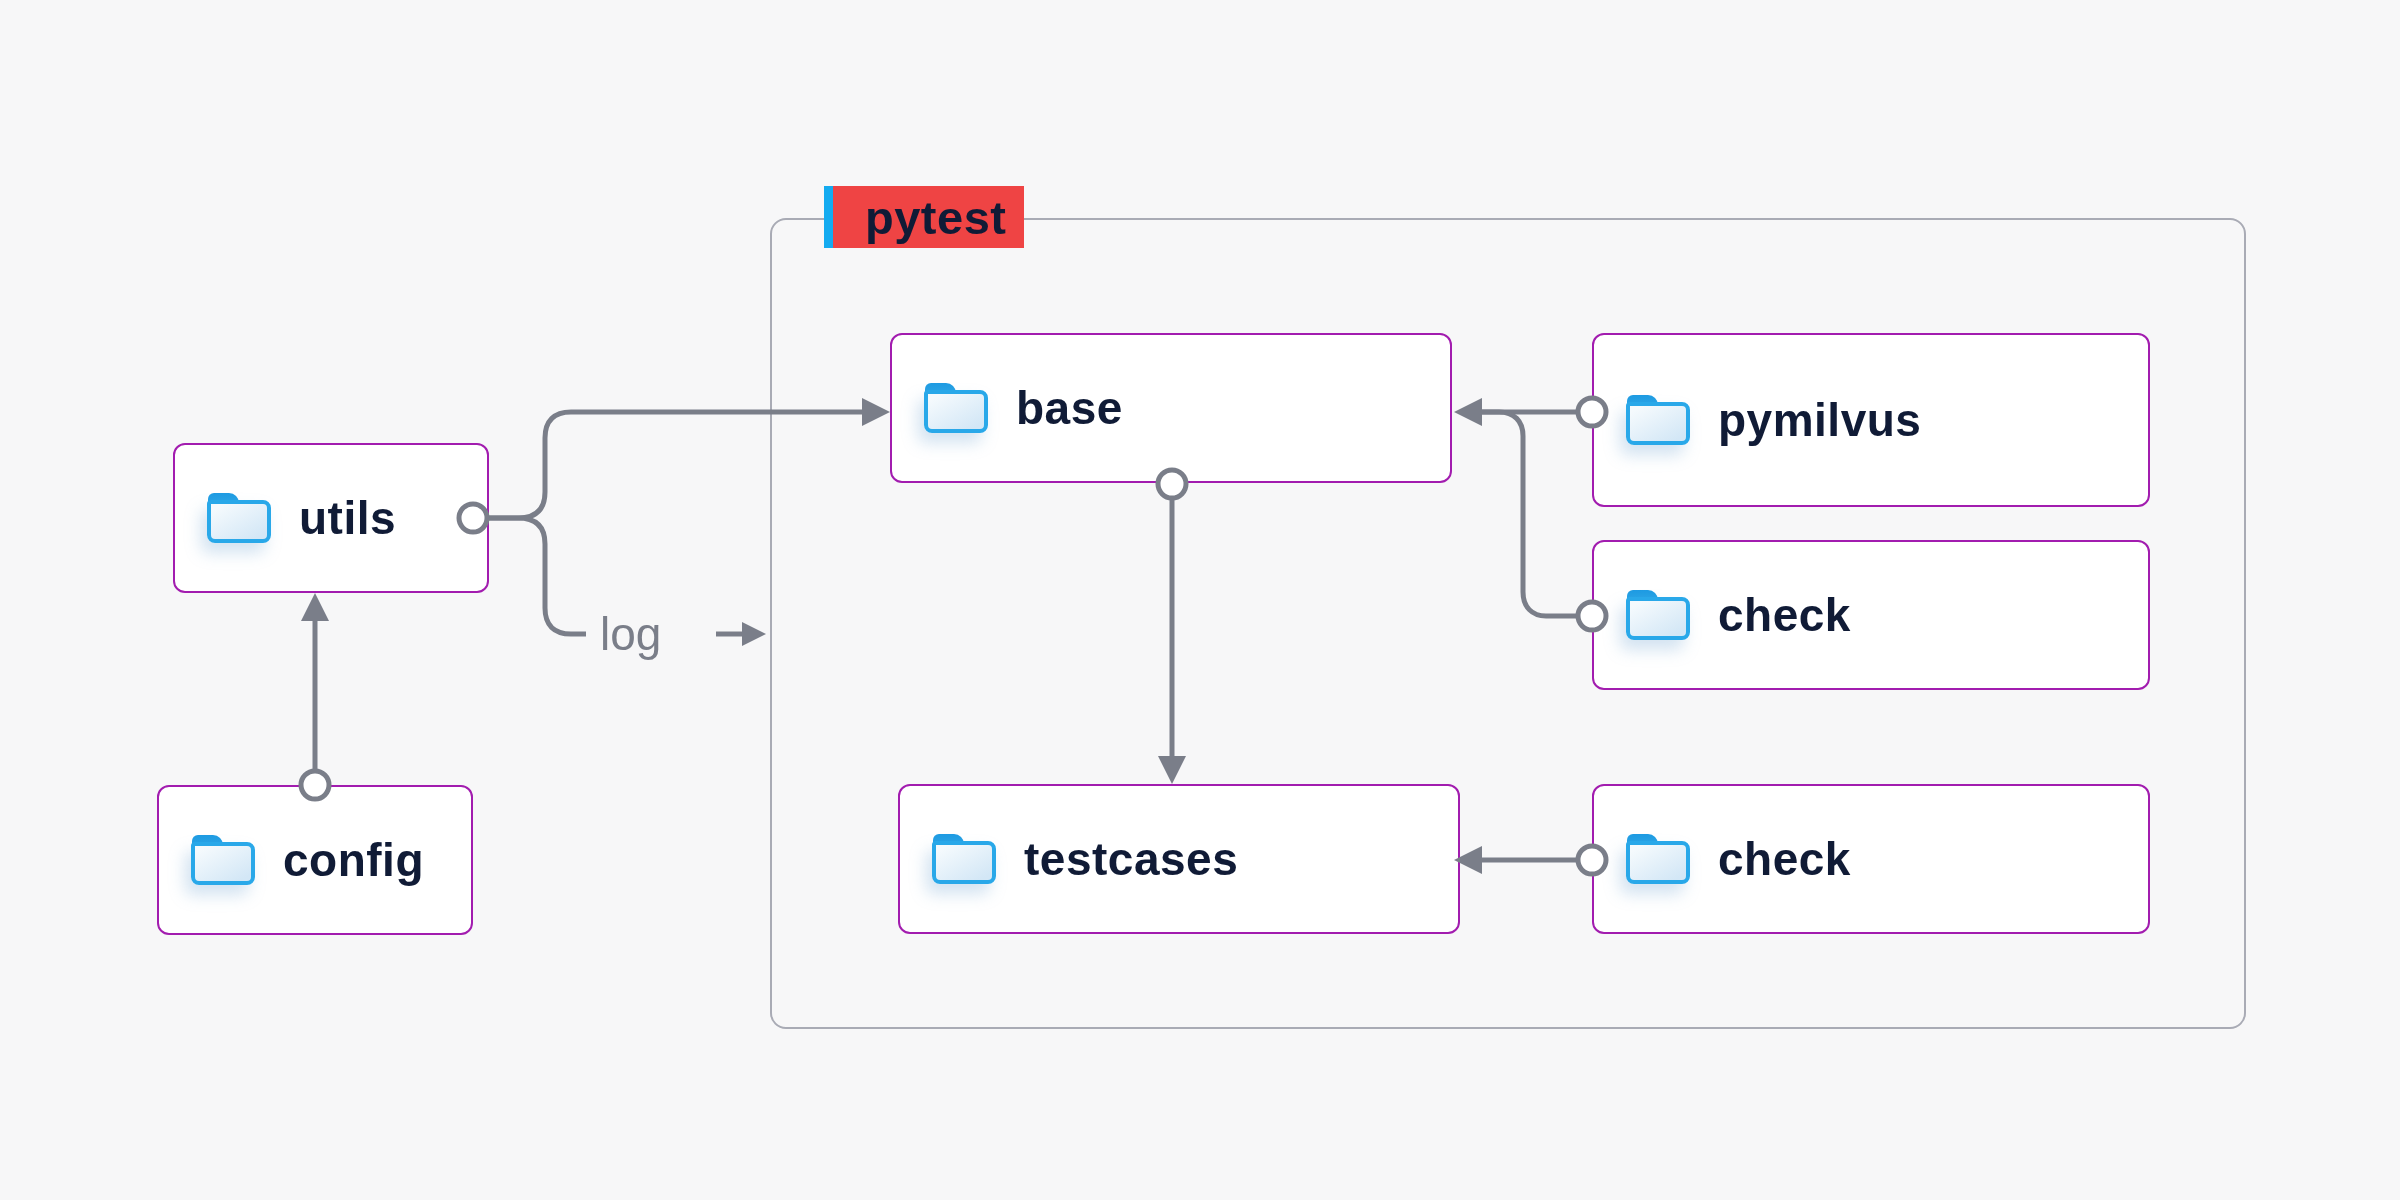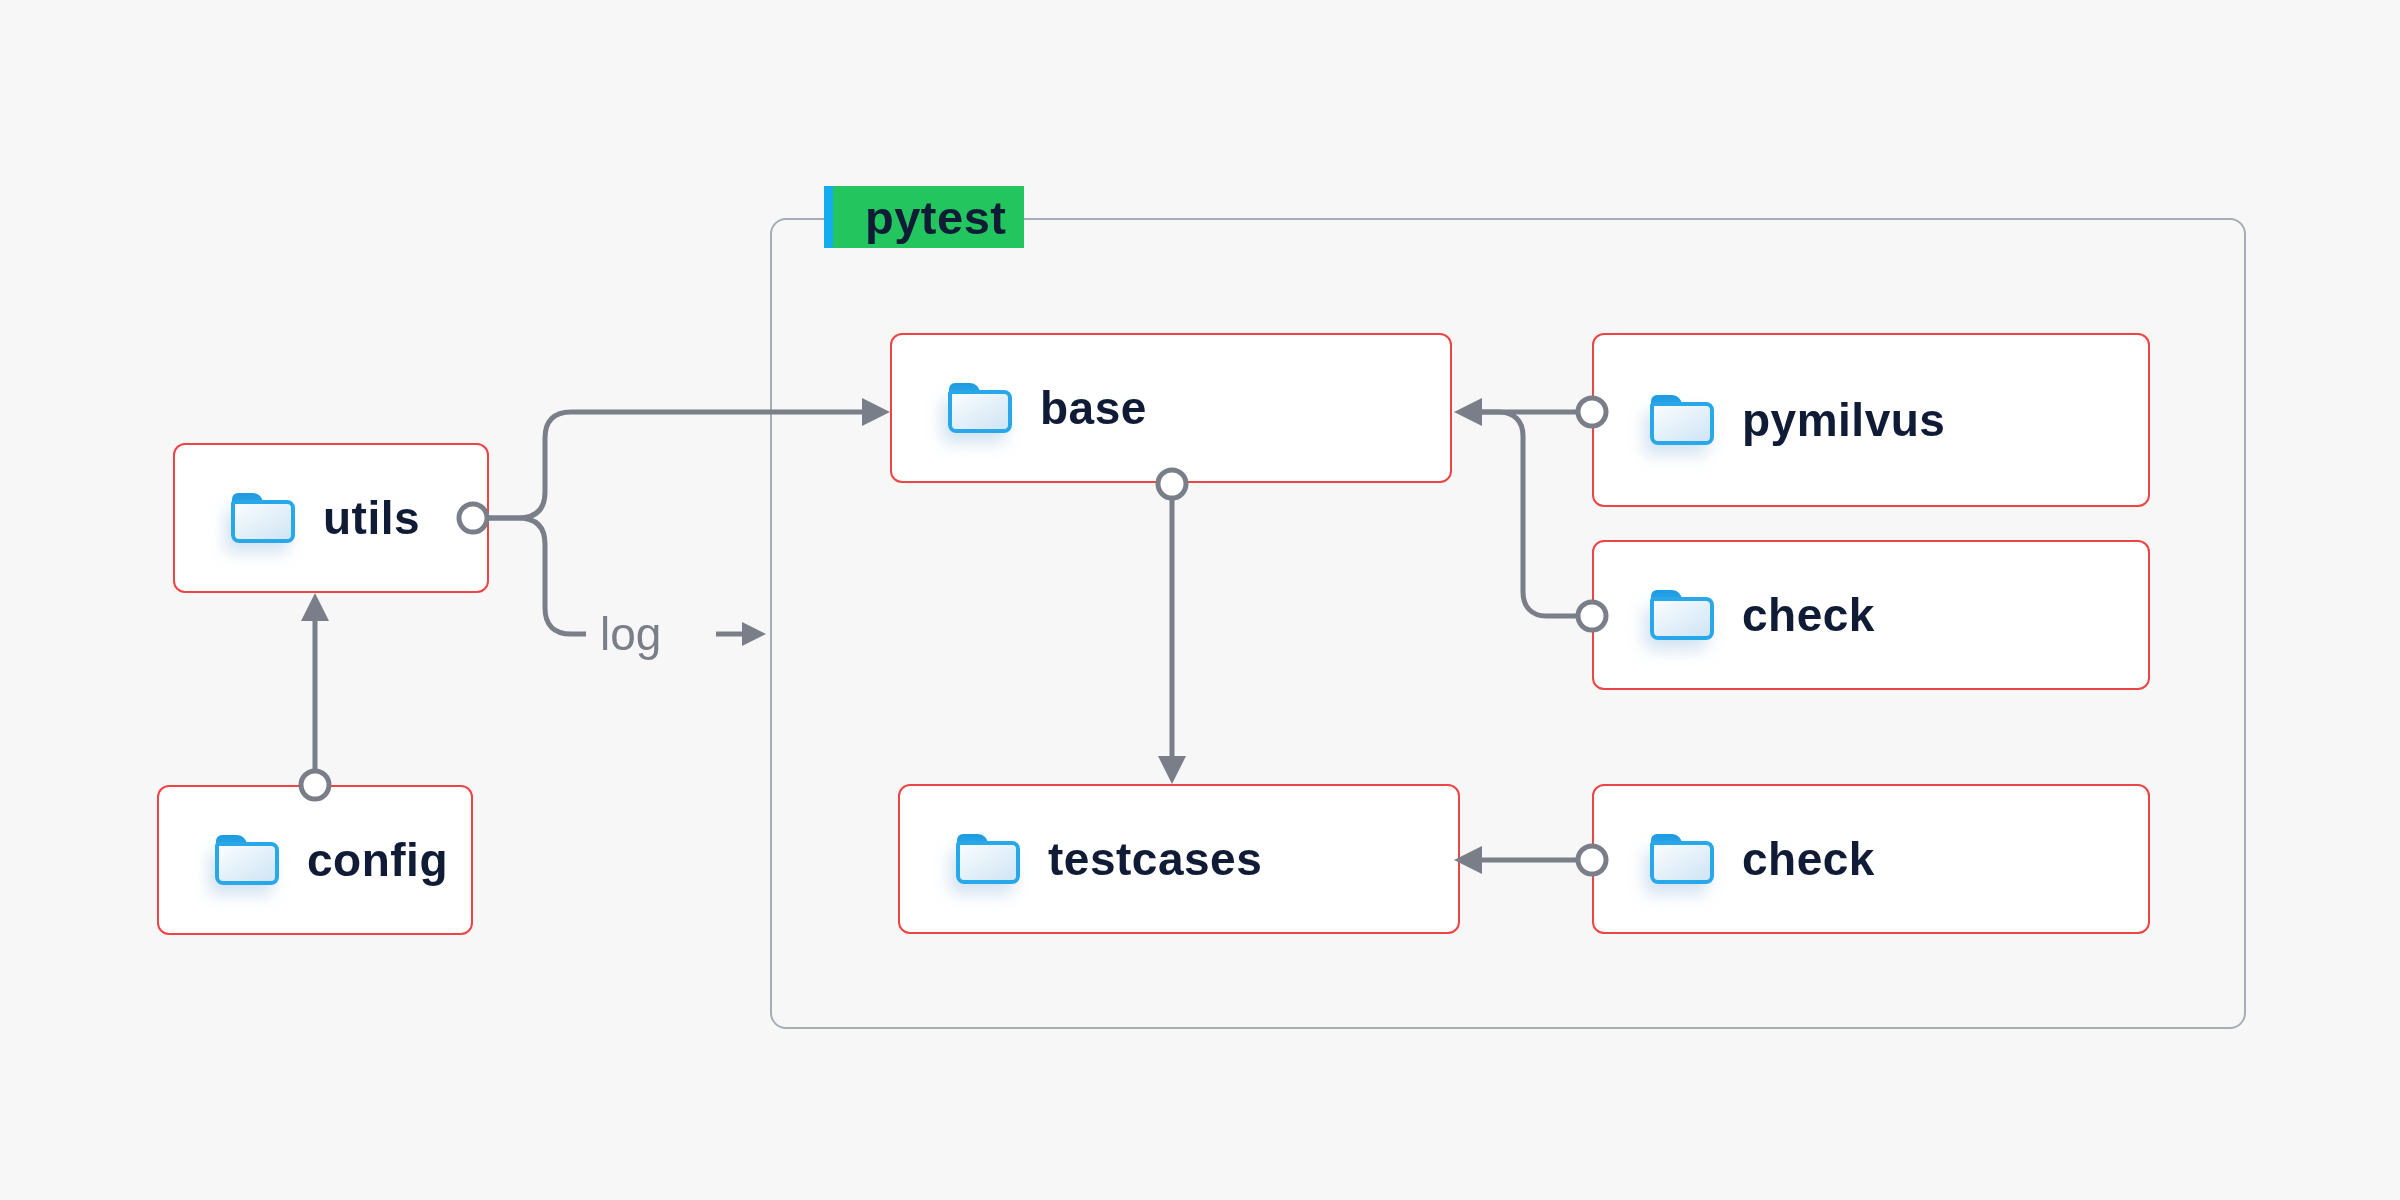--- a/index.html
+++ b/index.html
@@ -3,27 +3,27 @@
 <meta charset="utf-8">
 <style>
   html,body{margin:0;padding:0;background:#f7f7f8;}
   .stage{position:relative;width:2400px;height:1200px;background:#f7f7f8;
          font-family:"Liberation Sans",sans-serif;overflow:hidden;}
 
   
   .pytest-box{position:absolute;left:770px;top:218px;width:1476px;height:811px;
               border:2px solid #a9abb5;border-radius:16px;z-index:0;box-sizing:border-box;}
   .pytest-label{position:absolute;left:824px;top:186px;height:62px;display:flex;
-                align-items:center;background:#22c55e;padding-right:18px;z-index:2;}
+                align-items:center;background:#ef4444;padding-right:18px;z-index:2;}
   .pytest-bar{width:9px;height:62px;margin-right:32px;background:#14abf0;}
   .pytest-text{font-size:47px;font-weight:600;color:#101b36;letter-spacing:0.5px;}
 
   
-  .node{position:absolute;background:#ffffff;border:2px solid #ef4444;border-radius:12px;
-        display:flex;align-items:center;padding-left:56px;gap:28px;box-sizing:border-box;z-index:1;}
+  .node{position:absolute;background:#ffffff;border:2px solid #a21caf;border-radius:12px;
+        display:flex;align-items:center;padding-left:32px;gap:28px;box-sizing:border-box;z-index:1;}
   .nlabel{font-size:46px;font-weight:600;color:#101b36;letter-spacing:0.5px;}
   .node-utils{left:157px;top:443px;width:316px;height:150px;margin-left:16px;}
   .node-config{left:157px;top:785px;width:316px;height:150px;}
   .node-base{left:890px;top:333px;width:562px;height:150px;}
   .node-pymilvus{left:1592px;top:333px;width:558px;height:174px;}
   .node-check{left:1592px;top:540px;width:558px;height:150px;text-align:right;}
   .node-testcases{left:890px;top:784px;width:562px;height:150px;margin-left:8px;}
   .node-common{left:1592px;top:784px;width:558px;height:150px;}
 
   

